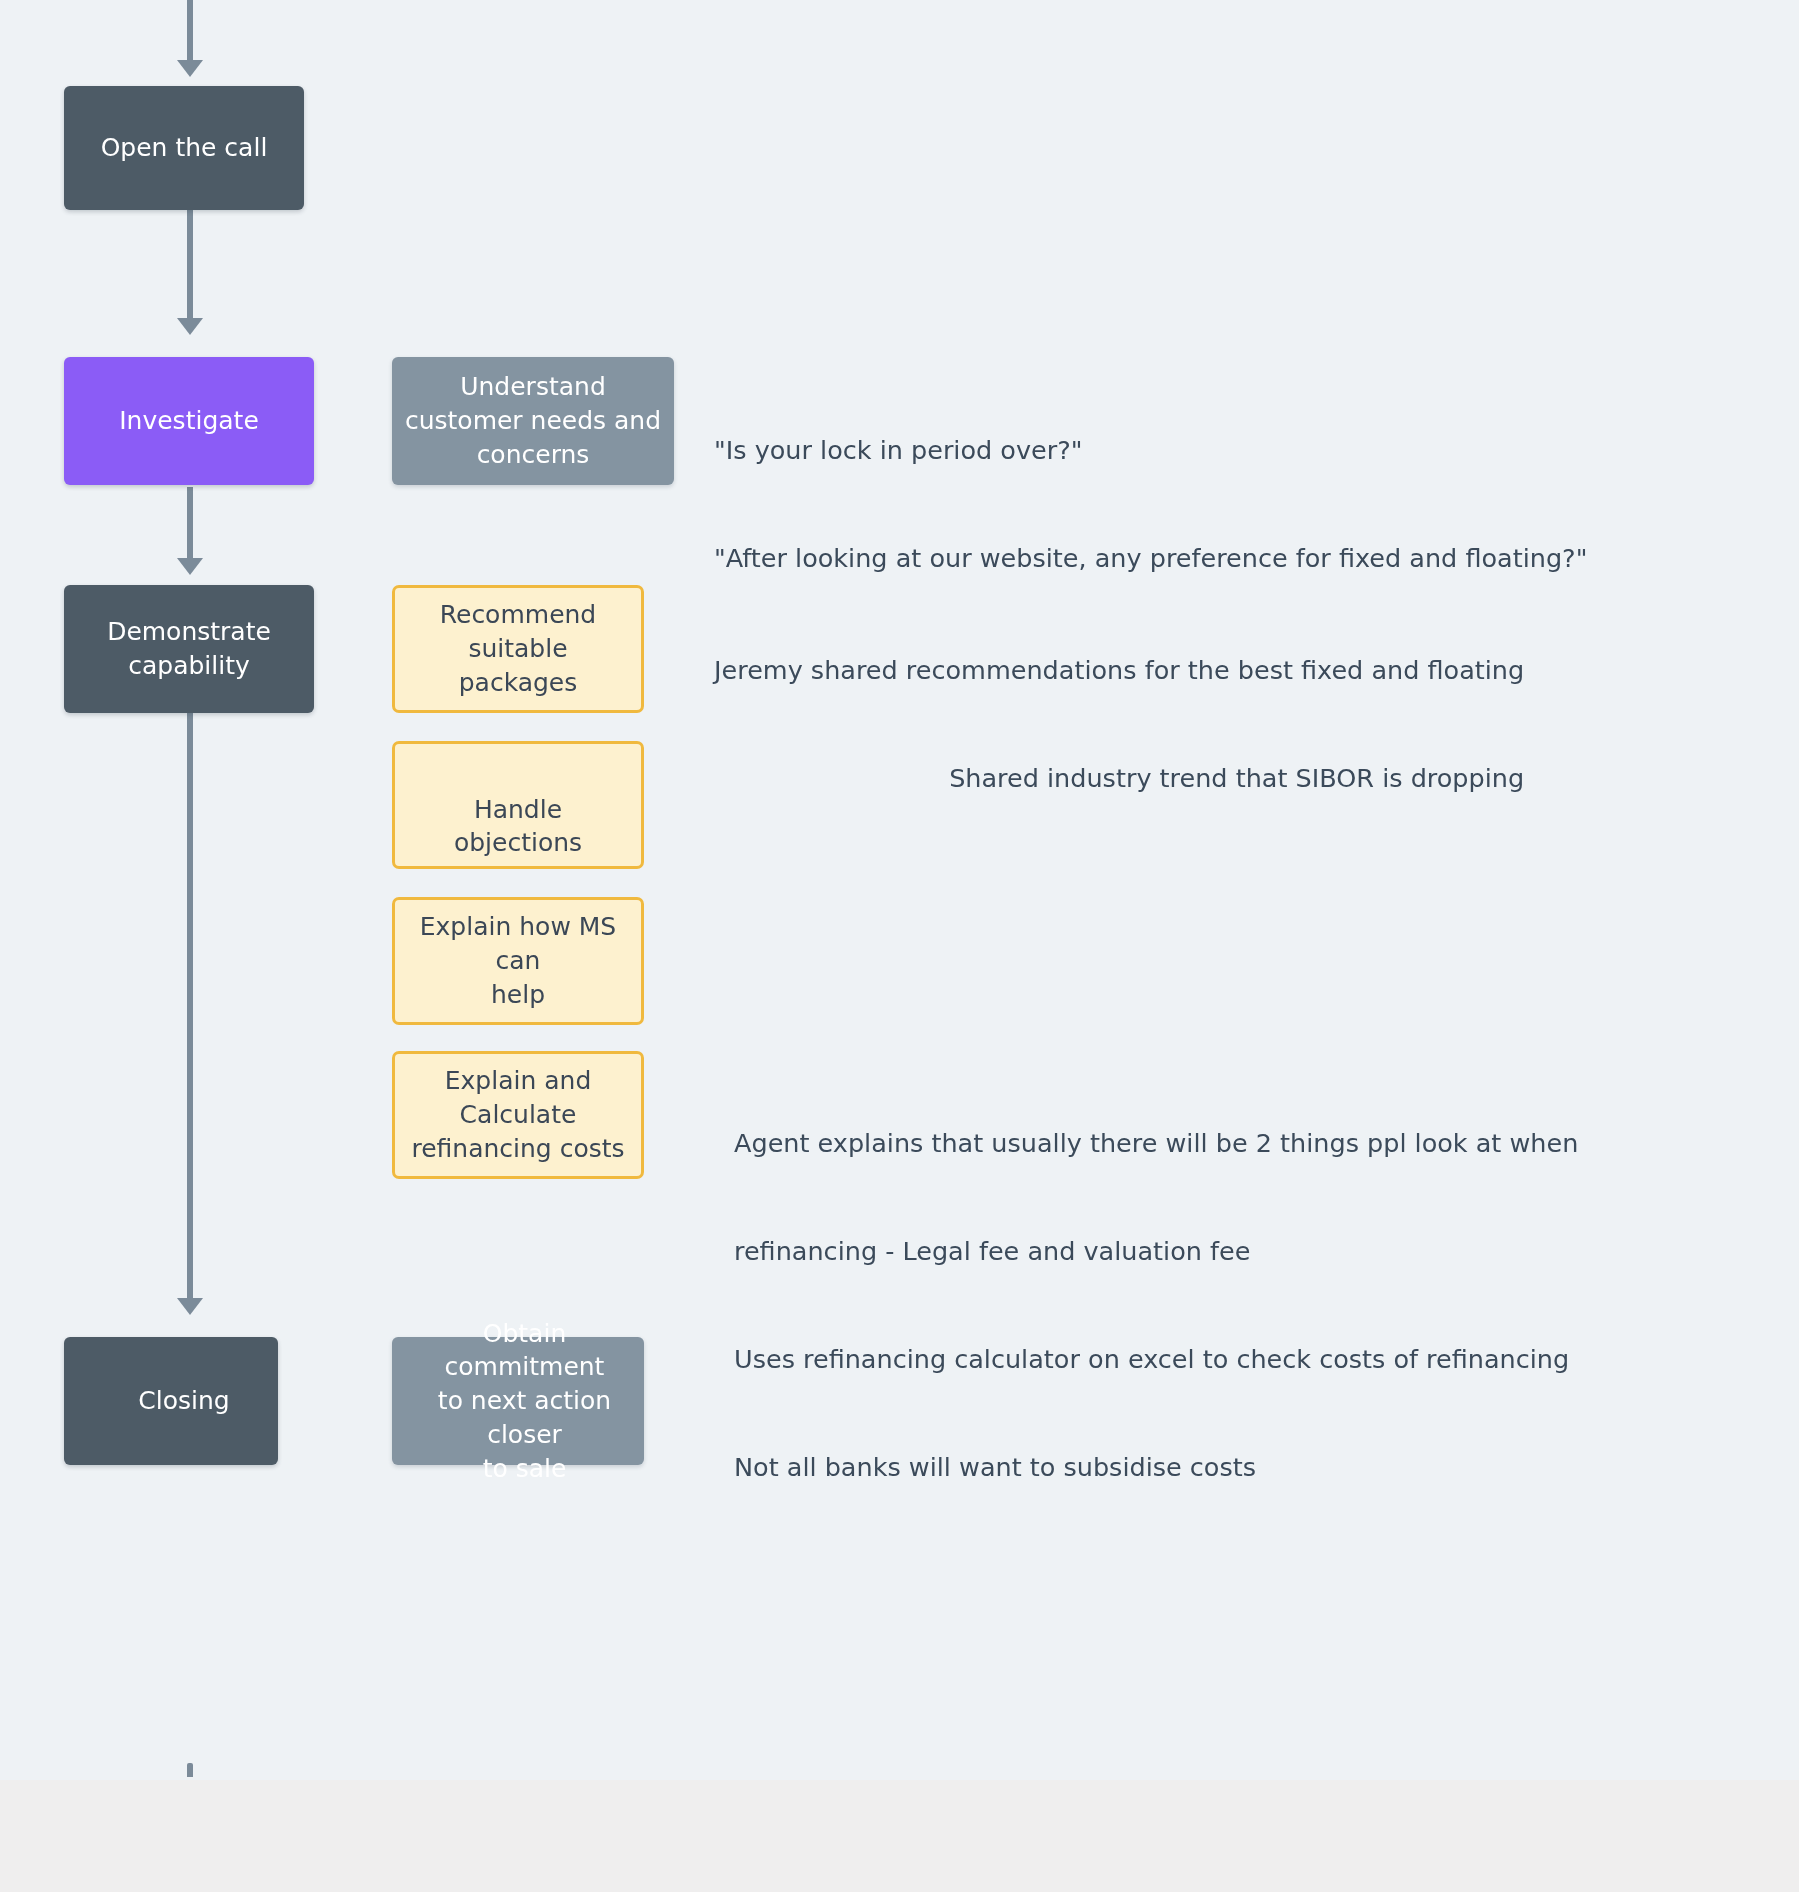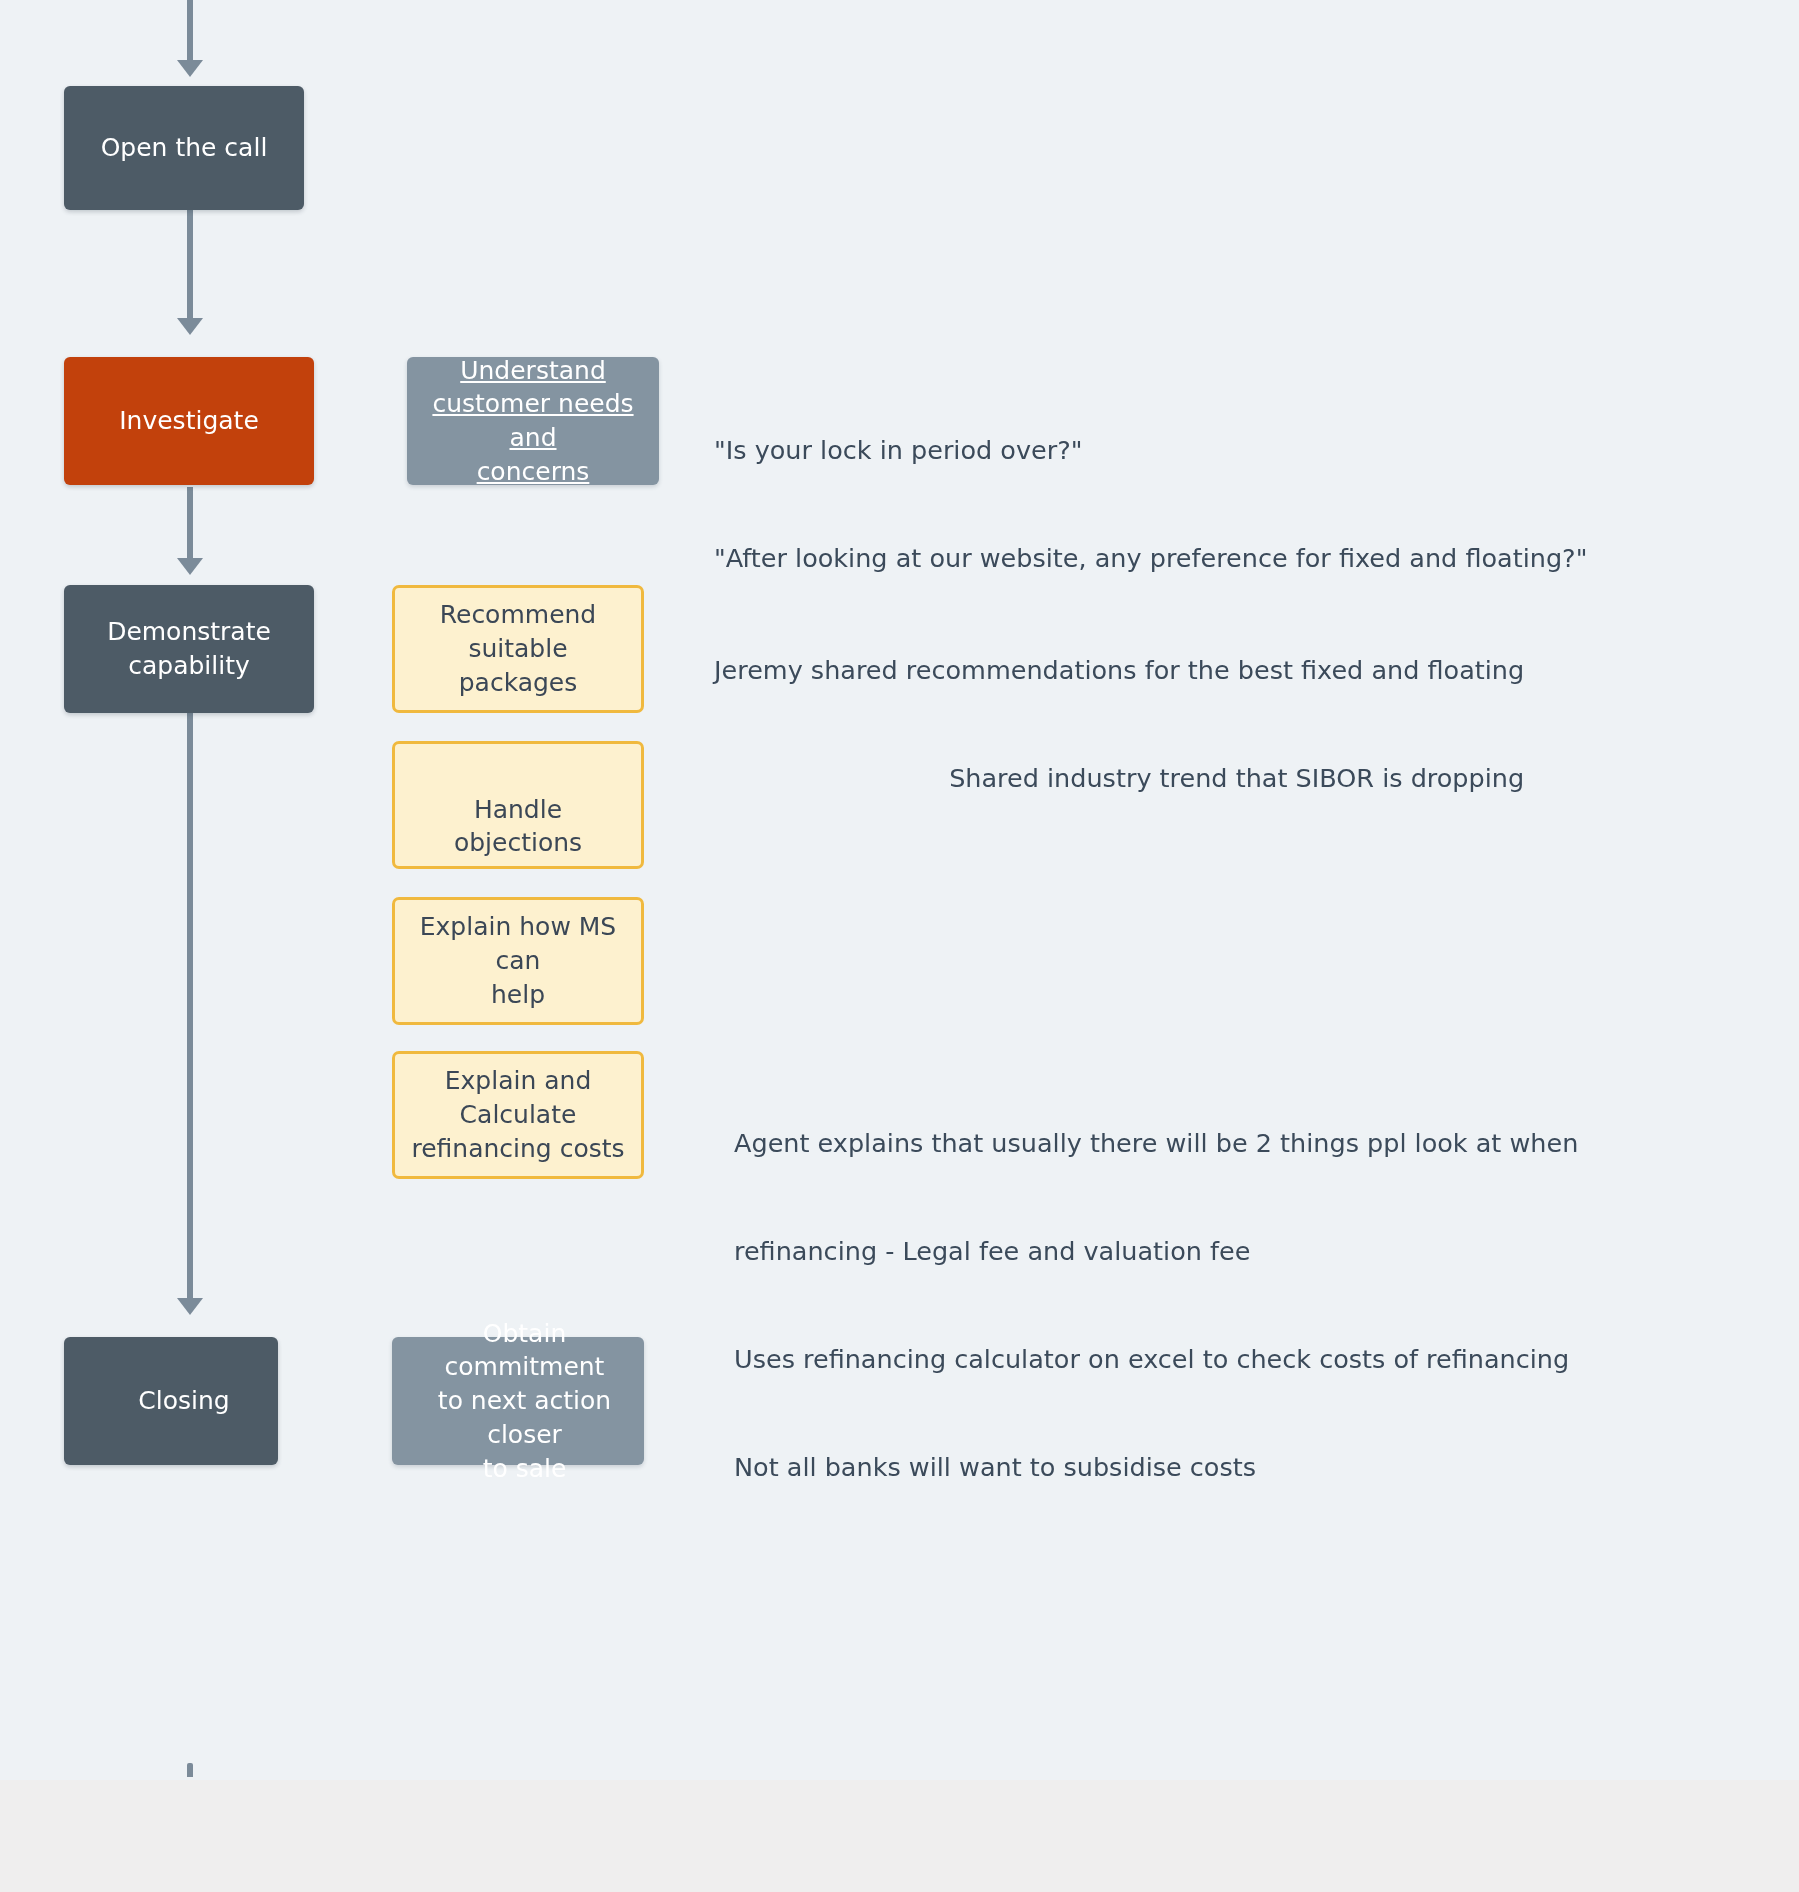--- a/index.html
+++ b/index.html
@@ -61,21 +61,21 @@
   }
   .node .lbl { display: block; }
 
   .stage {
     background: #4d5b66;
     color: #ffffff;
     font-size: 25px;
     box-shadow: 0 2px 4px rgba(40,55,70,0.22);
   }
   .stage-active {
-    background: #c2410c;
+    background: #8b5cf6;
     color: #ffffff;
     font-size: 25px;
     box-shadow: 0 2px 4px rgba(40,55,70,0.22);
   }
   .gray {
     background: #8494a1;
     color: #ffffff;
     font-size: 25px;
     box-shadow: 0 2px 4px rgba(40,55,70,0.18);
   }
@@ -125,21 +125,21 @@
   </div>
 
   <div class="node stage" style="left:64px; top:585px; width:250px; height:128px;">
     <span class="lbl">Demonstrate<br>capability</span>
   </div>
 
   <div class="node stage" style="left:64px; top:1337px; width:214px; height:128px;padding-left:38px;">
     <span class="lbl">Closing</span>
   </div>
 
-  <div class="node gray" style="left:407px; top:357px; width:252px; height:128px;text-decoration:underline;">
+  <div class="node gray" style="left:392px; top:357px; width:282px; height:128px;">
     <span class="lbl">Understand<br>customer needs and<br>concerns</span>
   </div>
 
   <div class="node yellow" style="left:392px; top:585px; width:252px; height:128px;">
     <span class="lbl">Recommend suitable<br>packages</span>
   </div>
 
   <div class="node yellow" style="left:392px; top:741px; width:252px; height:128px;align-items:flex-end;">
     <span class="lbl">Handle objections</span>
   </div>

